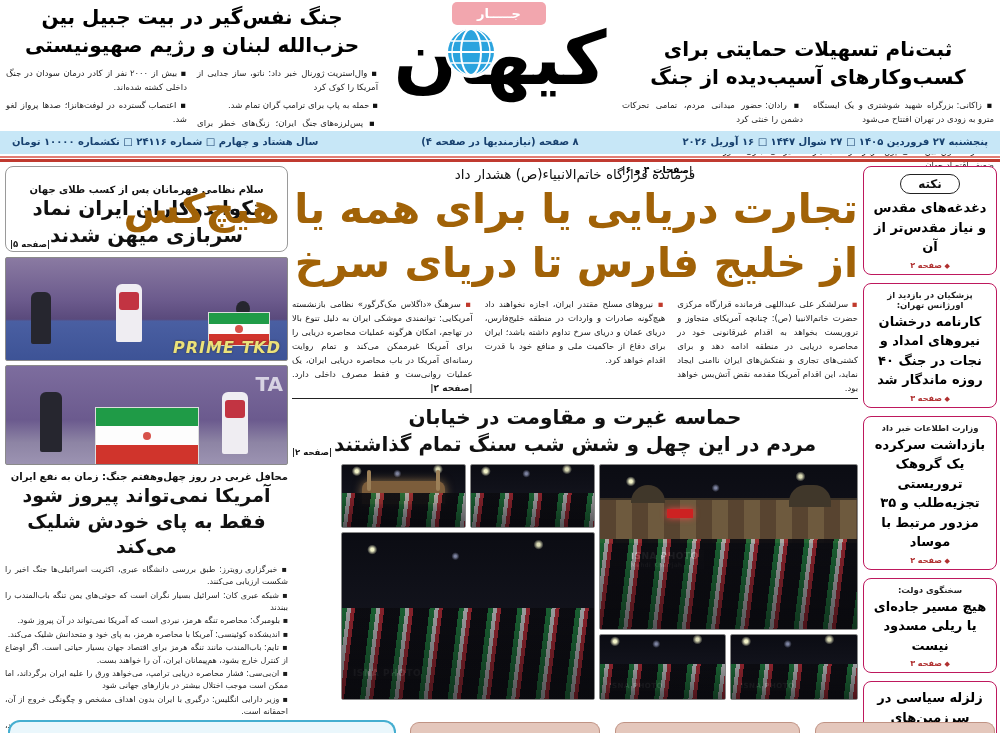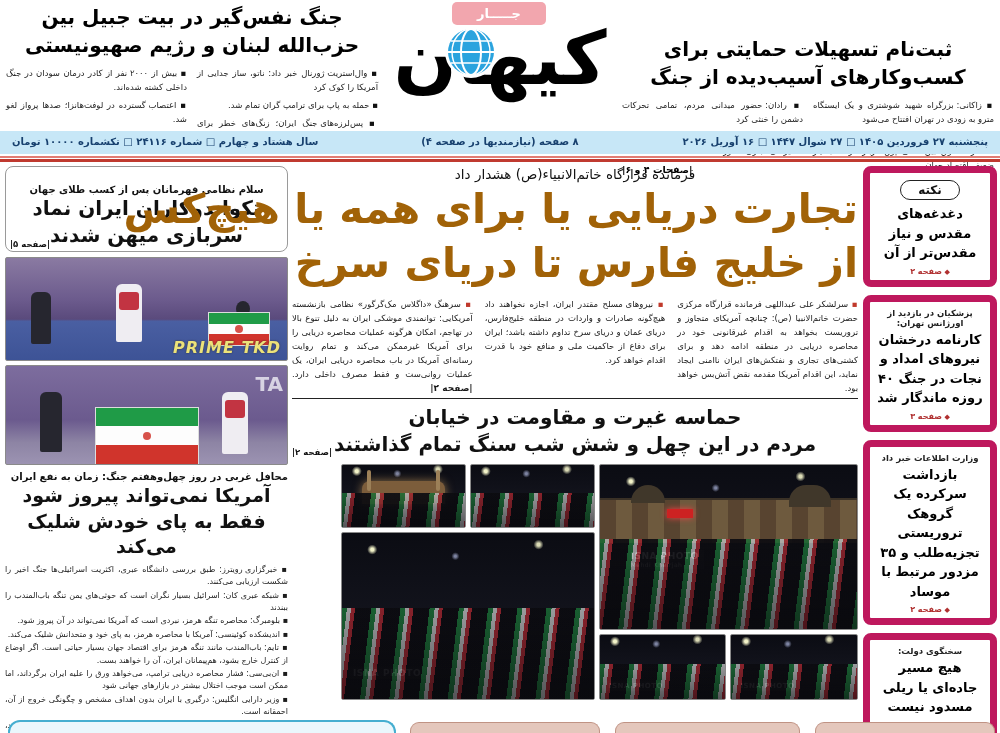--- a/index.html
+++ b/index.html
@@ -86,21 +86,21 @@
   .minaret { position:absolute; width:4px; height:34%; background:#9c8precious; background:#9c8058; top:8%; border-radius:2px; }
   .redsign { position:absolute; width:26px; height:9px; background:#c22; top:27%; left:26%; box-shadow:0 0 6px #e44; }
   .isna { position:absolute; direction:ltr; color:#f0f0f0; font-size:9px; font-weight:bold; background:rgba(70,70,70,.35); padding:1px 5px; letter-spacing:.5px; }
   .isna small { display:block; font-weight:normal; font-size:6px; opacity:.85; }
   .isna.pos-a { left:6px; bottom:20px; }
   .isna.pos-b { left:10%; top:52%; }
   .isna.pos-c { left:4px; bottom:8px; font-size:7px; }
 
   
   .sidebar { position:absolute; left:863px; top:166px; width:134px; }
-  .sb-box { border:7px solid #be185d; border-radius:8px; padding:6px 5px 4px; margin-bottom:8px; text-align:center; background:#fff; }
+  .sb-box { border:1px solid #be185d; border-radius:8px; padding:6px 5px 4px; margin-bottom:8px; text-align:center; background:#fff; }
   .sb-tag { display:inline-block; border:1.5px solid #222; border-radius:11px; padding:0 17px; font-size:12px; font-weight:bold; line-height:18px; margin-bottom:4px; }
   .sb-kicker { font-size:8.5px; font-weight:bold; margin-bottom:2px; color:#222; }
   .sb-title { font-size:13px; font-weight:bold; line-height:1.5; color:#000; }
   .sb-ref { font-size:8px; font-weight:bold; color:#b03030; margin-top:4px; }
   .sb-ref::before { content:"◆ "; font-size:7px; }
 
   
   .strip-cyan { position:absolute; left:8px; bottom:0; width:388px; height:13px; border:2px solid #45aed0; border-bottom:none; border-radius:12px 12px 0 0; background:#eaf7fc; }
   .strip-pink { position:absolute; bottom:0; height:11px; border:1.5px solid #c09384; border-bottom:none; border-radius:9px 9px 0 0; background:#e4c7bc; }
   .sp1 { left:410px; width:190px; } .sp2 { left:615px; width:185px; } .sp3 { left:815px; width:180px; }

